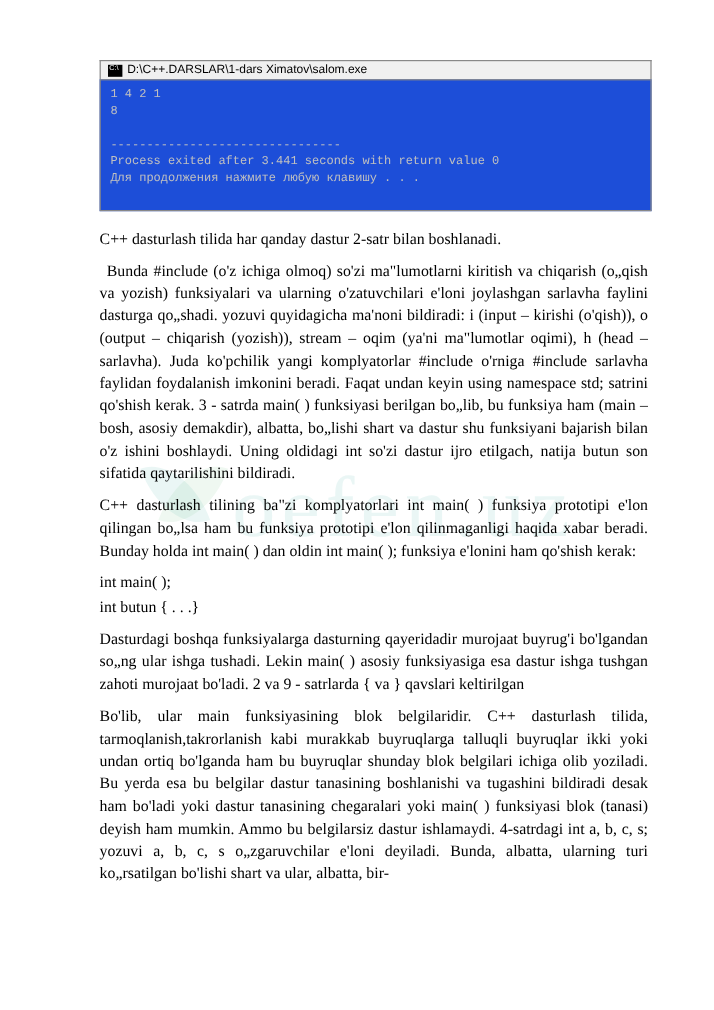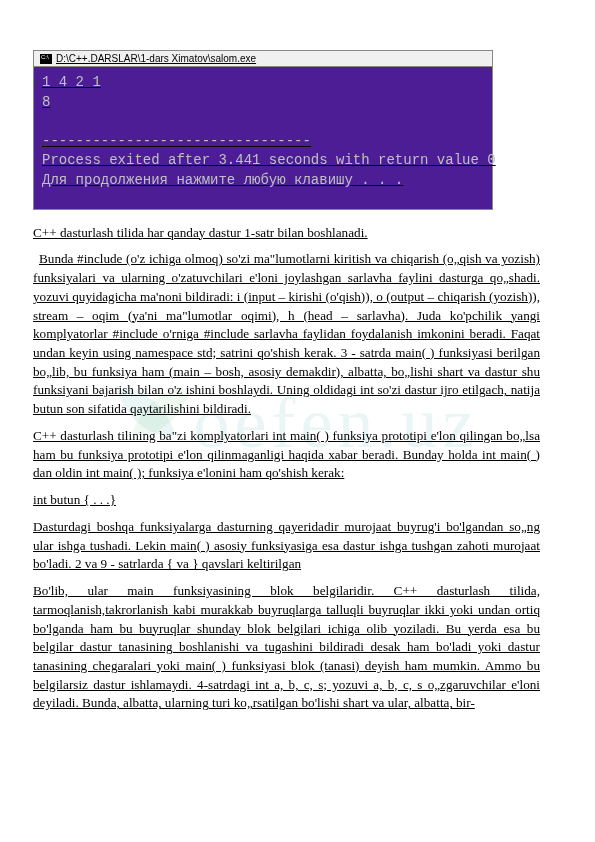--- a/index.html
+++ b/index.html
@@ -52,22 +52,21 @@
       height: 60px;
       background: rgba(120, 200, 140, 0.12);
       border-radius: 100% 0 100% 0;
       left: 25px;
       top: 5px;
       transform: rotate(20deg);
     }
     .content {
       position: relative;
       z-index: 1;
-      padding: 50px 55px 40px 33px;
-      text-decoration: underline;
+      padding: 50px 55px 40px 83px;
     }
     .console-window {
       width: 460px;
       margin-bottom: 14px;
     }
     .console-titlebar {
       background: #f0f0f0;
       border: 1px solid #888;
       border-bottom: none;
       padding: 2px 6px;
@@ -87,24 +86,24 @@
     }
     .console-titlebar .cmd-icon::after {
       content: 'C:\\';
       position: absolute;
       color: #fff;
       font-size: 6px;
       left: 1px;
       top: 0;
     }
     .console-body {
-      background: #4c1d95;
+      background: #1d4ed8;
       color: #c0c0c0;
       font-family: 'Consolas', 'Courier New', monospace;
-      font-size: 14px;
+      font-size: 10px;
       line-height: 1.4;
       padding: 6px 8px 18px 8px;
       border: 1px solid #888;
       white-space: pre;
     }
     .body-text {
       font-size: 13.2px;
       line-height: 1.42;
       color: #000;
       text-align: justify;
@@ -138,21 +137,22 @@
     </div>
     <div class="console-body"><span>1 4 2 1</span>
 <span>8</span>
 <span></span>
 <span>--------------------------------</span>
 <span>Process exited after 3.441 seconds with return value 0</span>
 <span>Для продолжения нажмите любую клавишу . . .</span></div>
   </div>
 
   <div class="body-text">
-    <p>C++ dasturlash tilida har qanday dastur 1-satr bilan boshlanadi.</p>
+    <p>C++ dasturlash tilida har qanday dastur 2-satr bilan boshlanadi.</p>
     <p class="indent"> Bunda #include (o'z ichiga olmoq) so'zi ma"lumotlarni kiritish va chiqarish (o„qish va yozish) funksiyalari va ularning o'zatuvchilari e'loni joylashgan sarlavha faylini dasturga qo„shadi. yozuvi quyidagicha ma'noni bildiradi: i (input – kirishi (o'qish)), o (output – chiqarish (yozish)), stream – oqim (ya'ni ma"lumotlar oqimi), h (head – sarlavha). Juda ko'pchilik yangi komplyatorlar #include o'rniga #include sarlavha faylidan foydalanish imkonini beradi. Faqat undan keyin using namespace std; satrini qo'shish kerak. 3 - satrda main( ) funksiyasi berilgan bo„lib, bu funksiya ham (main – bosh, asosiy demakdir), albatta, bo„lishi shart va dastur shu funksiyani bajarish bilan o'z ishini boshlaydi. Uning oldidagi int so'zi dastur ijro etilgach, natija butun son sifatida qaytarilishini bildiradi.</p>
     <p>  C++ dasturlash tilining ba"zi komplyatorlari int main( ) funksiya prototipi e'lon qilingan bo„lsa ham bu funksiya prototipi e'lon qilinmaganligi haqida xabar beradi. Bunday holda int main( ) dan oldin int main( ); funksiya e'lonini ham qo'shish kerak:</p>
+    <p class="small-margin">int main( );</p>
     <p> int butun { . . .}</p>
     <p>Dasturdagi boshqa funksiyalarga dasturning qayeridadir murojaat buyrug'i bo'lgandan so„ng ular ishga tushadi. Lekin main( ) asosiy funksiyasiga esa dastur ishga tushgan zahoti murojaat bo'ladi. 2 va 9 - satrlarda {  va  } qavslari keltirilgan</p>
     <p class="no-margin">Bo'lib, ular main funksiyasining blok belgilaridir. C++ dasturlash tilida, tarmoqlanish,takrorlanish kabi murakkab buyruqlarga talluqli buyruqlar ikki yoki undan ortiq bo'lganda ham bu buyruqlar shunday blok belgilari ichiga olib yoziladi. Bu yerda esa bu belgilar dastur tanasining boshlanishi va tugashini bildiradi desak ham bo'ladi yoki dastur tanasining chegaralari yoki main( ) funksiyasi blok (tanasi) deyish ham mumkin. Ammo bu belgilarsiz dastur ishlamaydi. 4-satrdagi int a, b, c, s; yozuvi a, b, c, s o„zgaruvchilar e'loni deyiladi. Bunda, albatta, ularning turi ko„rsatilgan bo'lishi shart va ular, albatta, bir-</p>
   </div>
 
 </div>
 
 </body></html>

